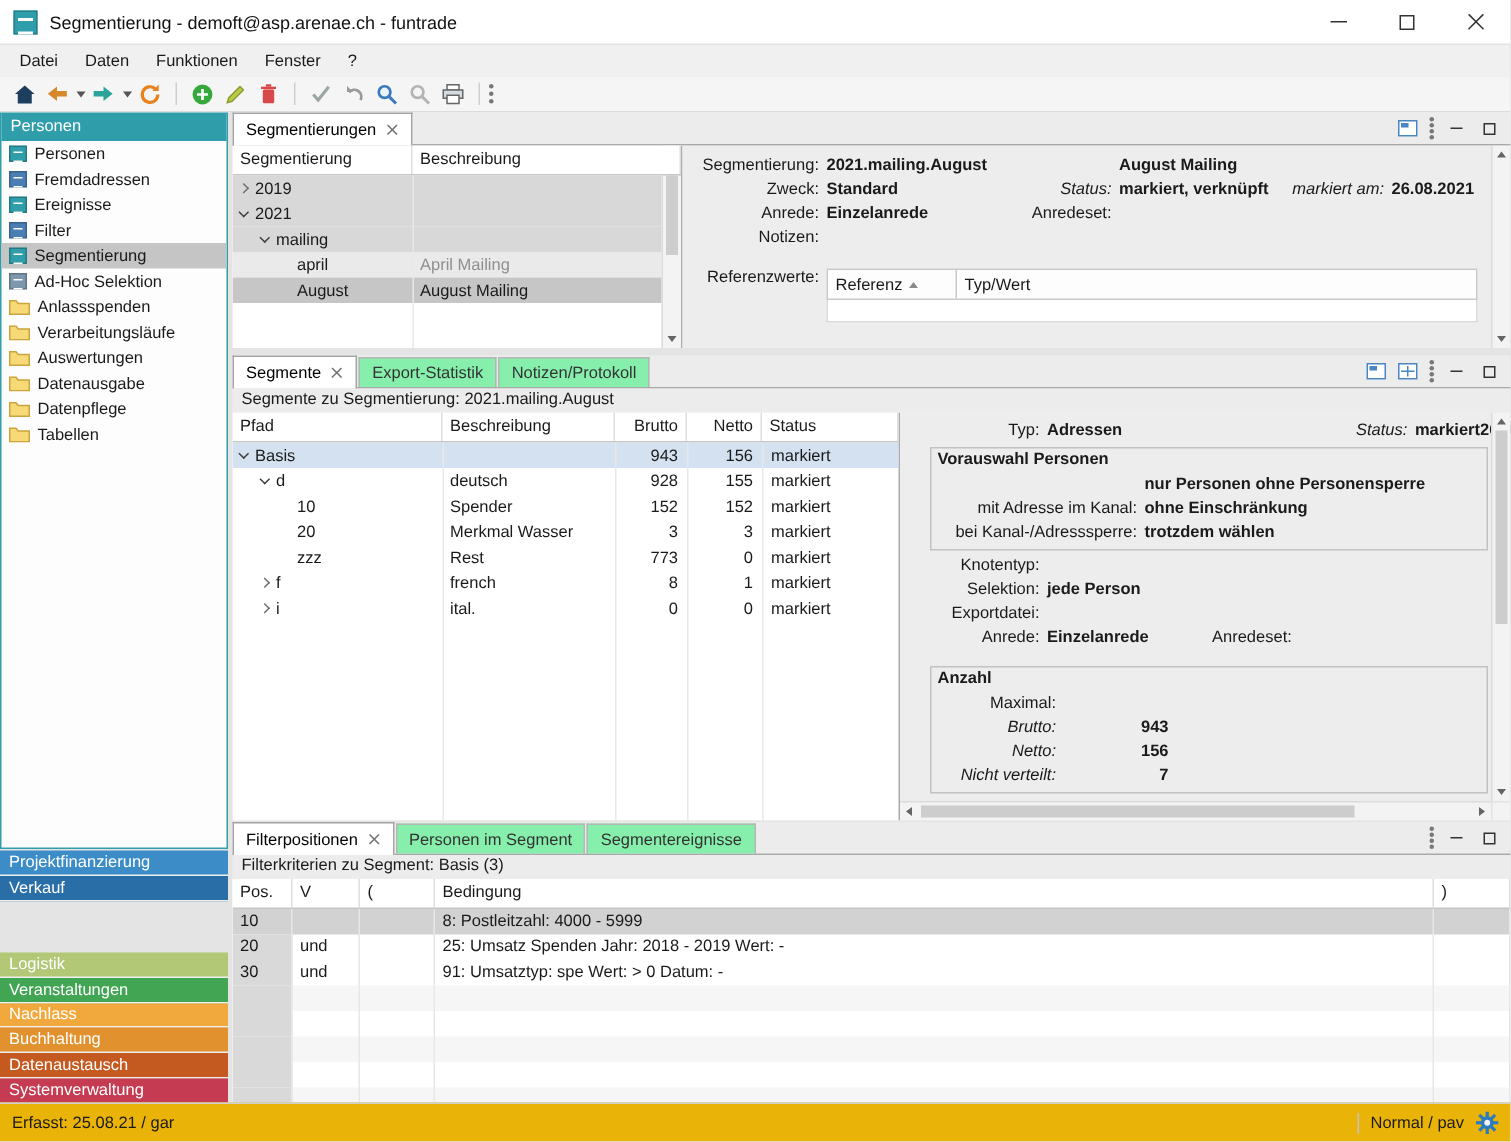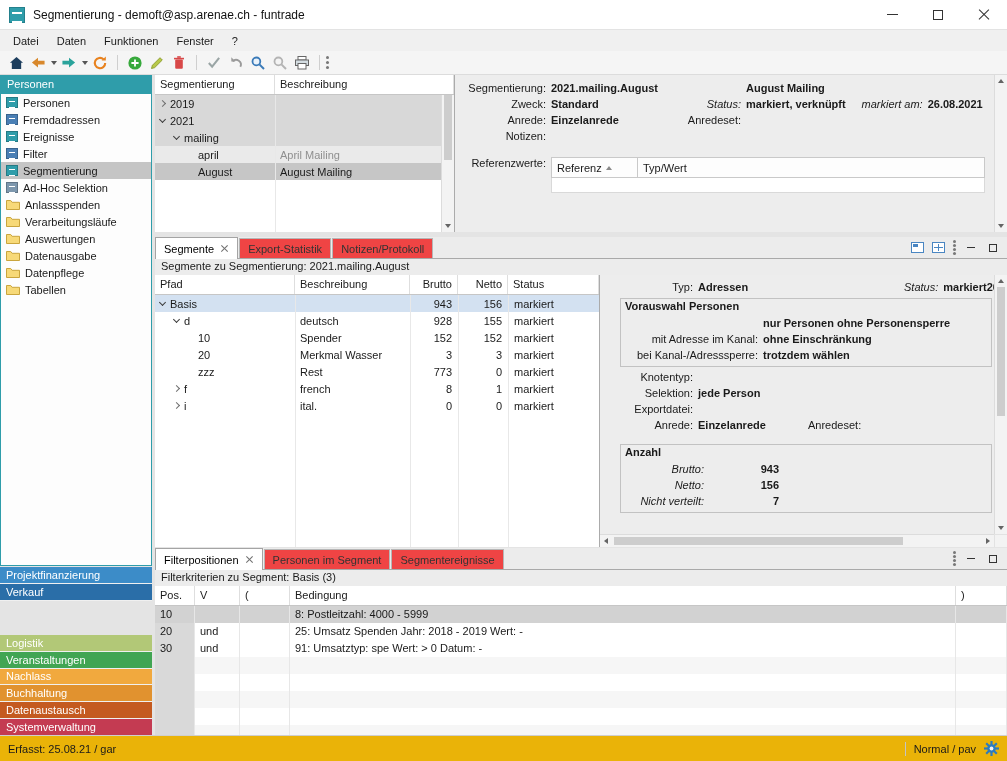--- a/index.html
+++ b/index.html
@@ -47,21 +47,21 @@
 .module{flex:1;display:flex;align-items:center;padding-left:6px;color:#fff;border-bottom:1px solid #f0f0f0;cursor:default;}
 .module:last-child{border-bottom:none;}
 
 
 .main{position:absolute;left:155px;top:75px;right:0;bottom:26px;}
 .pane{position:absolute;left:0;right:0;display:flex;flex-direction:column;background:#ececec;}
 .pane-seg{top:0;height:157px;}
 .pane-segmente{top:162px;height:310px;}
 .pane-filter{top:473px;bottom:0;}
 .tabbar{height:22px;background:#ececec;display:flex;align-items:flex-end;border-bottom:1px solid #a9a9a9;flex:none;}
-.tab{display:flex;align-items:center;gap:6px;padding:0 8px;height:20px;border:1px solid #b6b6b6;border-bottom:none;background:#ef4444;color:#333;margin-right:1px;cursor:default;}
+.tab{display:flex;align-items:center;gap:6px;padding:0 8px;height:20px;border:1px solid #b6b6b6;border-bottom:none;background:#86efac;color:#333;margin-right:1px;cursor:default;}
 .tab.active{background:#fff;height:22px;margin-bottom:-1px;border-color:#a4a4a4;z-index:2;color:#000;}
 .closex{position:relative;width:9px;height:9px;display:inline-block;}
 .closex::before,.closex::after{content:"";position:absolute;top:4px;left:0;width:9px;height:1.1px;background:#707070;}
 .closex::before{transform:rotate(45deg);}
 .closex::after{transform:rotate(-45deg);}
 .tabbar-right{margin-left:auto;display:flex;align-items:center;gap:8px;padding-right:7px;align-self:center;}
 .hicon{width:13px;height:11px;border:1px solid #4a86c2;background:#fff;position:relative;display:inline-block;}
 .hicon.float::before{content:"";position:absolute;left:1px;top:1px;width:5px;height:3px;background:#4a86c2;}
 .hicon.grid::before{content:"";position:absolute;left:5px;top:1px;bottom:1px;width:1px;background:#4a86c2;}
 .hicon.grid::after{content:"";position:absolute;top:4px;left:1px;right:1px;height:1px;background:#4a86c2;}
@@ -389,20 +389,36 @@
         </div>
       <div class="module" style="background-color: rgb(196, 59, 82);">
           <span>Systemverwaltung</span>
         </div>
     </div>
   </div>
 
   <div class="main">
 
     <div class="pane pane-seg">
+      <div class="tabbar">
+        <div class="tab active">
+          <span>Segmentierungen</span>
+          <span class="closex"></span>
+        </div>
+        <div class="tabbar-right">
+          <span class="hicon float"></span>
+          <span class="kebab four"></span>
+          <button class="hbtn">
+              <span class="glyph-min small"></span>
+            </button>
+          <button class="hbtn">
+              <span class="glyph-max small"></span>
+            </button>
+        </div>
+      </div>
       <div class="seg-body">
         <div class="seg-left">
           <div class="thead">
             <div class="th c1">Segmentierung</div>
             <div class="th c2">Beschreibung</div>
           </div>
           <div class="colline" style="left:120px;"></div>
           <div class="trow group">
             <div class="cell1">
                 <span class="sp0"></span>
@@ -649,20 +665,23 @@
               <span class="slbl">Exportdatei:</span>
             </div>
           <div class="srow">
             <span class="slbl">Anrede:</span>
             <span class="sval sv1">Einzelanrede</span>
             <span>Anredeset:</span>
           </div>
           <div class="gap8"></div>
           <div class="groupbox">
             <div class="gtitle">Anzahl</div>
+            <div class="grow">
+                <span class="albl">Maximal:</span>
+              </div>
             <div class="grow">
                 <span class="albl em">Brutto:</span>
                 <span class="anum">943</span>
               </div>
             <div class="grow">
                 <span class="albl em">Netto:</span>
                 <span class="anum">156</span>
               </div>
             <div class="grow">
                 <span class="albl em">Nicht verteilt:</span>

